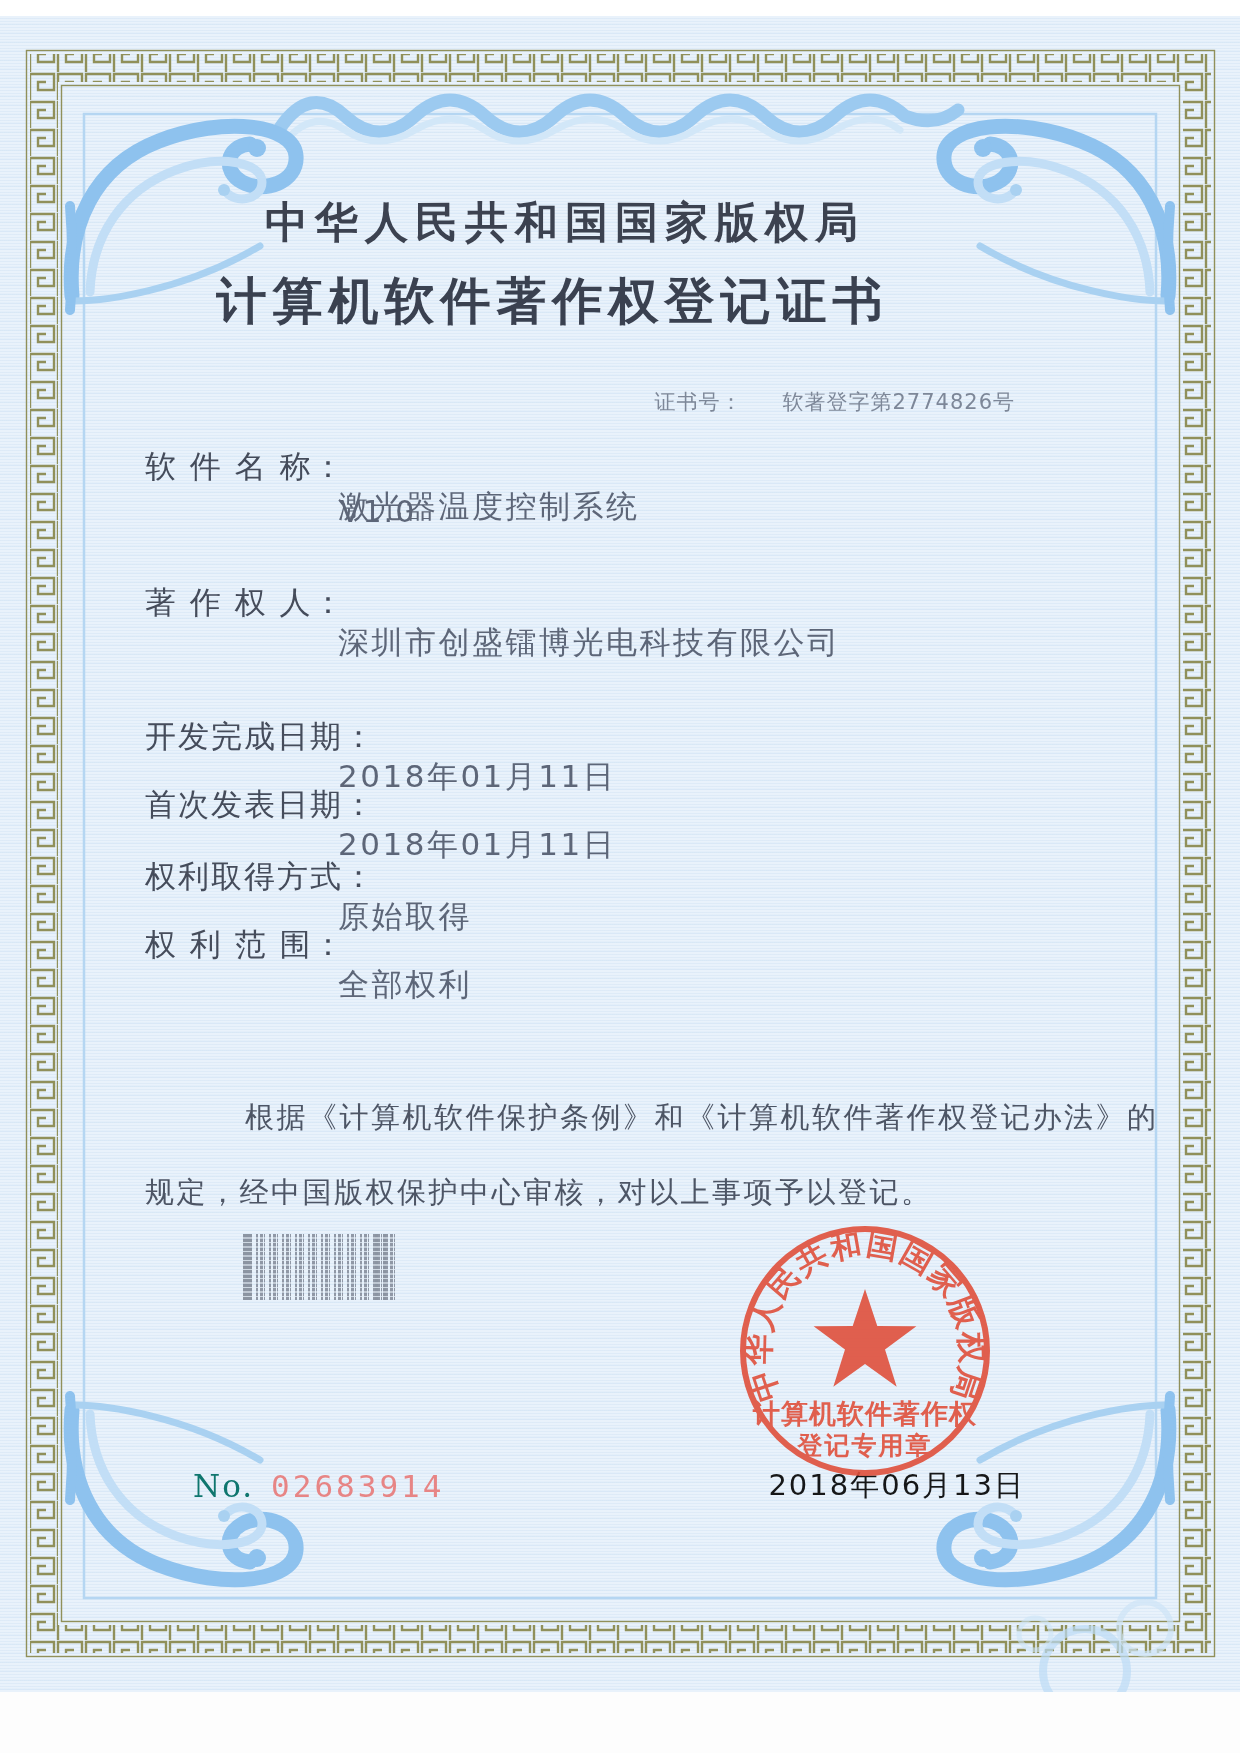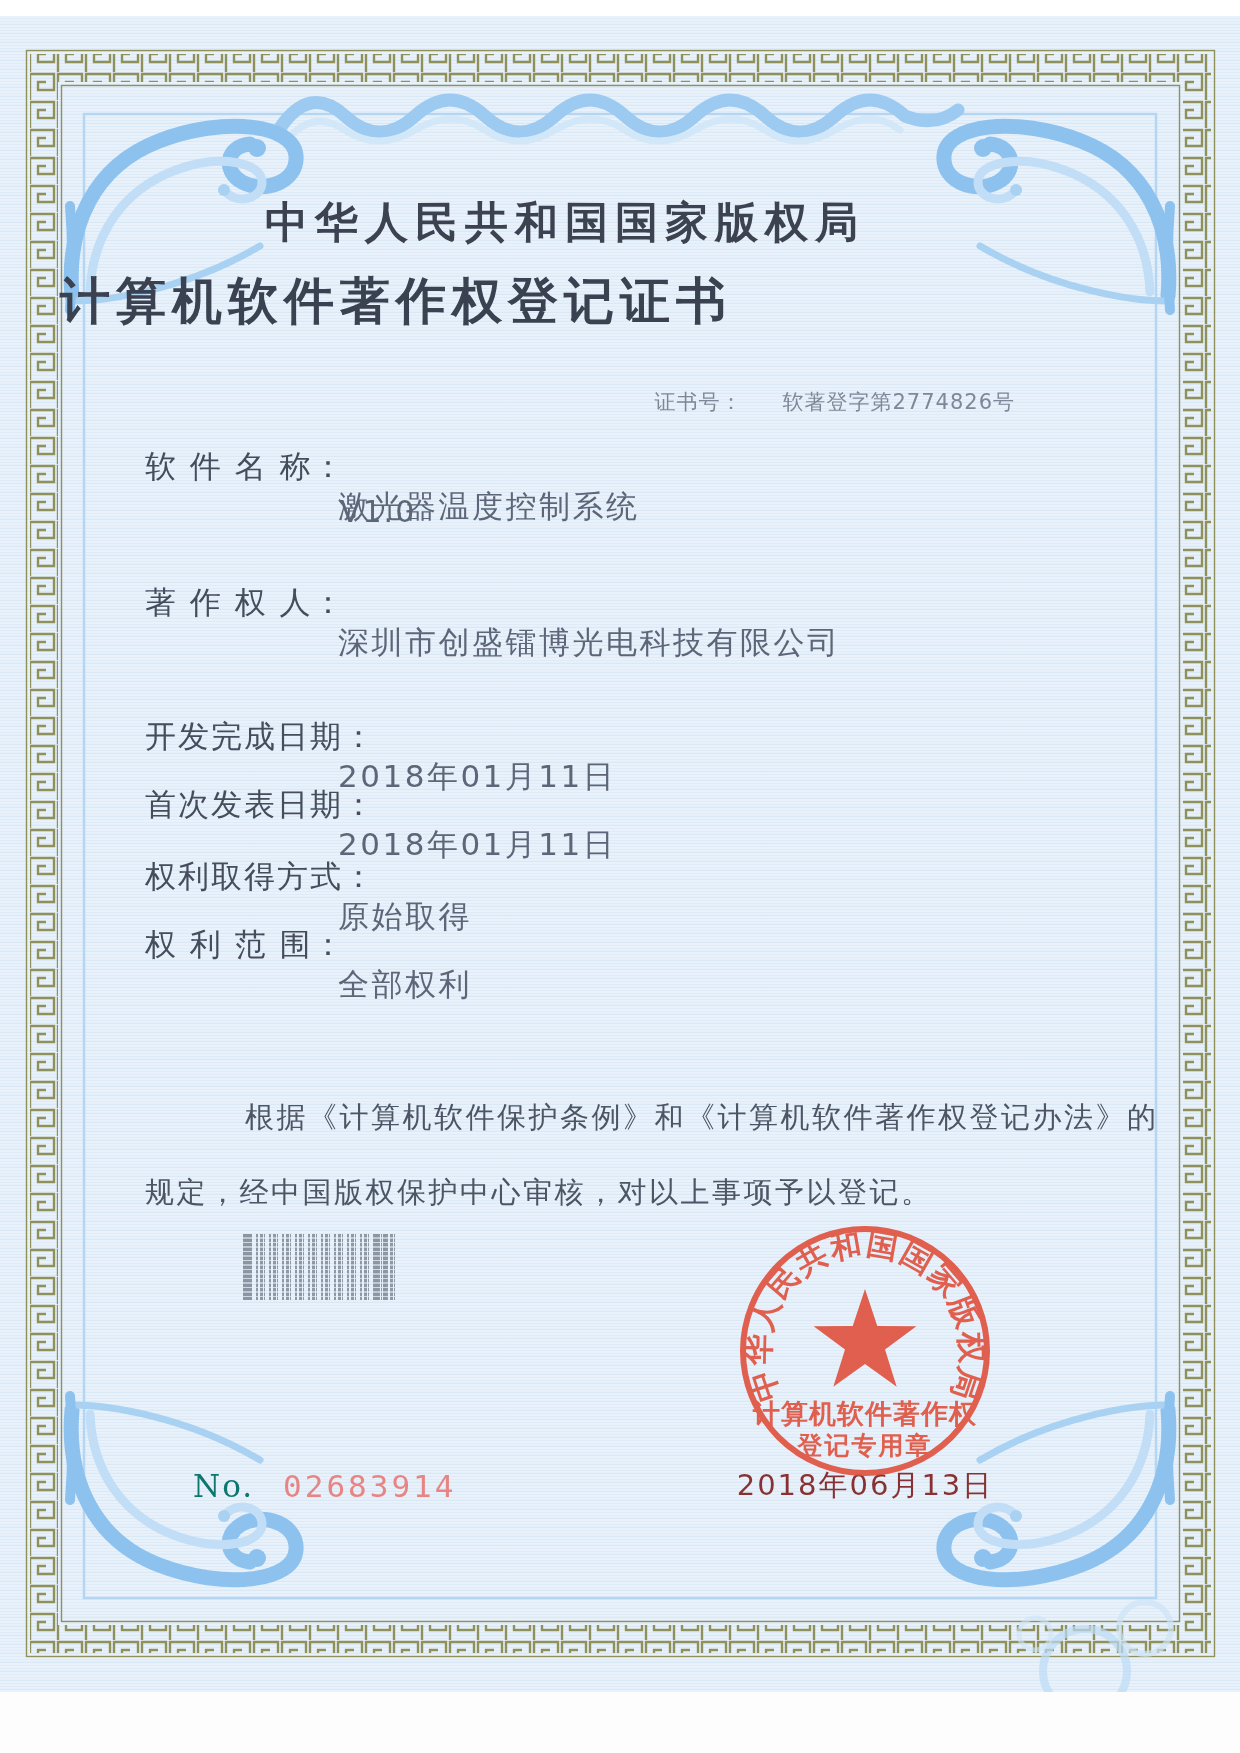--- a/index.html
+++ b/index.html
@@ -20,21 +20,21 @@
     pointer-events:none;
   }
   .scan-strip{position:absolute;left:0;bottom:0;width:1240px;height:61px;background:#fdfdfd;}
   .ornaments{position:absolute;left:0;top:0;pointer-events:none;}
 
   .authority{
     position:absolute;left:75px;right:185px;top:178px;text-align:center;
     font-size:43px;font-weight:700;color:#3c4250;letter-spacing:7px;
   }
   .cert-title{
-    position:absolute;left:60px;right:195px;top:252px;
+    position:absolute;left:60px;right:195px;top:252px;text-align:center;
     font-size:50px;font-weight:700;color:#3a4150;letter-spacing:6px;
   }
   .certno-line{
     position:absolute;top:372px;right:225px;font-size:21px;color:#7d8798;
     letter-spacing:1px;
   }
   .certno-line .certno-label{margin-right:40px;}
   .field-row{position:absolute;left:0;top:0;width:100%;height:40px;}
   .flabel{
     position:absolute;left:145px;font-size:31px;color:#454c5b;letter-spacing:2px;white-space:pre;
@@ -53,32 +53,32 @@
 
   .barcode{
     position:absolute;left:243px;top:1218px;width:152px;height:66px;opacity:.78;
     background:
       repeating-linear-gradient(0deg, rgba(233,242,250,0) 0 3px, rgba(233,242,250,.75) 3px 4px, rgba(233,242,250,0) 4px 7px, rgba(233,242,250,.55) 7px 9px),
       linear-gradient(90deg,#737b8a 0 9px, rgba(0,0,0,0) 9px 132px, #737b8a 132px 135px, rgba(0,0,0,0) 135px 140px, #737b8a 140px 143px, rgba(0,0,0,0) 143px 100%),
       repeating-linear-gradient(90deg, #78808f 0 2px, rgba(0,0,0,0) 2px 4px, #78808f 4px 7px, rgba(0,0,0,0) 7px 8px, #78808f 8px 9px, rgba(0,0,0,0) 9px 13px);
   }
 
   .seal-date{
-    position:absolute;left:705px;top:1450px;width:320px;text-align:center;
-    font-size:29px;color:#7f1d1d;letter-spacing:2px;opacity:.9;
+    position:absolute;left:705px;top:1450px;width:320px;text-align:right;
+    font-size:29px;color:#000000;letter-spacing:2px;opacity:.9;
   }
   .seal-svg{position:absolute;left:705px;top:1175px;opacity:.9;}
 
   .serial-line{position:absolute;left:193px;top:1452px;font-size:31px;}
   .serial-label{
     font-family:"DejaVu Serif","Liberation Serif",serif;color:#0f766e;letter-spacing:2px;
   }
   .serial-number{
     font-family:"DejaVu Sans Mono","Liberation Mono",monospace;color:#e78585;
-    letter-spacing:3px;margin-left:29px;
+    letter-spacing:3px;margin-left:17px;
   }
 </style>
 </head>
 <body>
 
 <div class="certificate">
 
   <svg class="ornaments" width="1240" height="1692" viewBox="0 0 1240 1692">
     <defs>
       <pattern id="gk" width="28" height="28" patternUnits="userSpaceOnUse">

